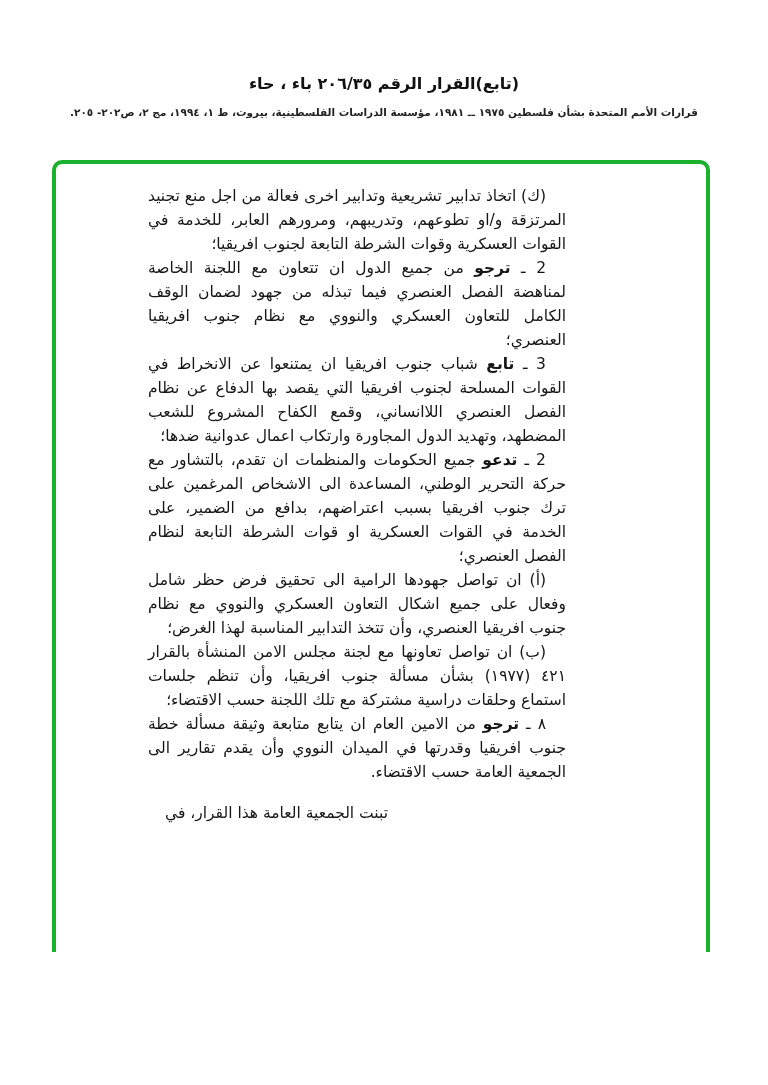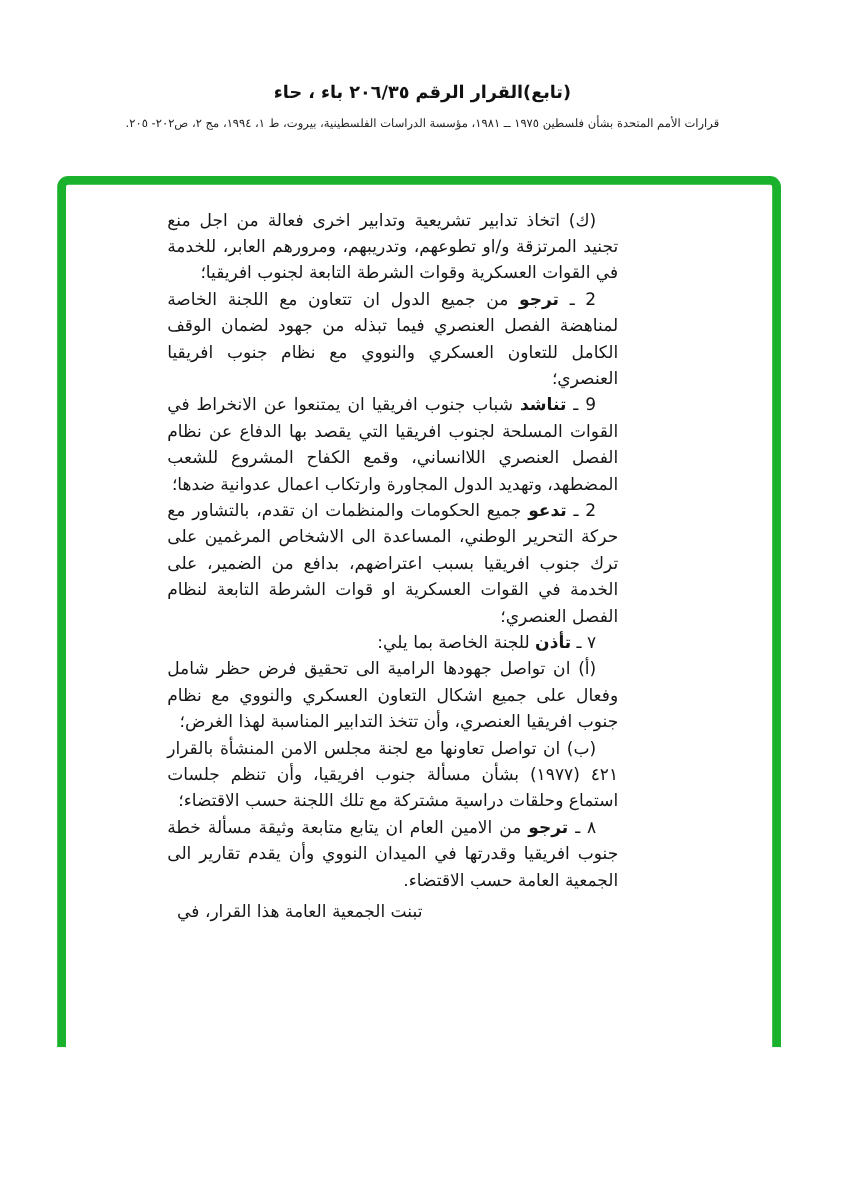--- a/index.html
+++ b/index.html
@@ -16,46 +16,46 @@
     text-align:center;
     direction:rtl;
     font-size:16px;font-weight:bold;
     color:#111;
     letter-spacing:.2px;
   }
   .citation{
     position:absolute;top:106px;left:6px;right:6px;
     text-align:center;
     direction:rtl;
-    font-size:10.5px;font-weight:normal;
+    font-size:10.5px;font-weight:bold;
     color:#222;
     white-space:nowrap;
   }
   .green-box{
     position:absolute;left:52px;top:160px;
     width:658px;height:844px;
-    border:8px solid #fca5a5;
+    border:4px solid #fca5a5;
     border-radius:10px;
     box-sizing:border-box;
   }
   .box-content{
     position:absolute;top:20px;right:140px;left:92px;
     direction:rtl;
   }
   .para{
     margin:0;
     font-size:15.5px;
     line-height:24px;
     text-align:justify;
     text-indent:20px;
     color:#161616;
   }
   .para .b{font-weight:bold;}
   .closing{
-    margin:4px 178px 0 0;
+    margin:16px 178px 0 0;
     font-size:15.5px;
     line-height:26px;
     text-align:right;
     color:#161616;
   }
   .page-number{
     position:absolute;top:1030px;left:0;right:0;
     text-align:center;
     font-size:14px;font-weight:bold;
     color:#111;
@@ -68,23 +68,22 @@
 
   <div class="doc-title">(تابع)القرار الرقم ٢٠٦/٣٥ باء ، حاء</div>
 
   <div class="citation">قرارات الأمم المتحدة بشأن فلسطين ١٩٧٥ ــ ١٩٨١، مؤسسة الدراسات الفلسطينية، بيروت، ط ١، ١٩٩٤، مج ٢، ص٢٠٢- ٢٠٥.</div>
 
   <div class="green-box" style="border-color: rgb(26, 178, 44);">
     <div class="box-content">
 
       <p class="para"><span>(ك) اتخاذ تدابير تشريعية وتدابير اخرى فعالة من اجل منع تجنيد المرتزقة و/او تطوعهم، وتدريبهم، ومرورهم العابر، للخدمة في القوات العسكرية وقوات الشرطة التابعة لجنوب افريقيا؛</span></p>
         <p class="para"><span>2 ـ </span><span class="b">ترجو</span><span> من جميع الدول ان تتعاون مع اللجنة الخاصة لمناهضة الفصل العنصري فيما تبذله من جهود لضمان الوقف الكامل للتعاون العسكري والنووي مع نظام جنوب افريقيا العنصري؛</span></p>
-        <p class="para"><span>9 ـ </span><span class="b">تناشد</span><span> شباب جنوب افريقيا ان يمتنعوا عن الانخراط في القوات المسلحة لجنوب افريقيا التي يقصد بها الدفاع عن نظام الفصل العنصري اللاانساني، وقمع الكفاح المشروع للشعب المضطهد، وتهديد الدول المجاورة وارتكاب اعمال عدوانية ضدها؛</span></p>
+        <p class="para"><span>3 ـ </span><span class="b">تابع</span><span> شباب جنوب افريقيا ان يمتنعوا عن الانخراط في القوات المسلحة لجنوب افريقيا التي يقصد بها الدفاع عن نظام الفصل العنصري اللاانساني، وقمع الكفاح المشروع للشعب المضطهد، وتهديد الدول المجاورة وارتكاب اعمال عدوانية ضدها؛</span></p>
         <p class="para"><span>2 ـ </span><span class="b">تدعو</span><span> جميع الحكومات والمنظمات ان تقدم، بالتشاور مع حركة التحرير الوطني، المساعدة الى الاشخاص المرغمين على ترك جنوب افريقيا بسبب اعتراضهم، بدافع من الضمير، على الخدمة في القوات العسكرية او قوات الشرطة التابعة لنظام الفصل العنصري؛</span></p>
-        <p class="para"><span>٧ ـ </span><span class="b">تأذن</span><span> للجنة الخاصة بما يلي:</span></p>
         <p class="para"><span>(أ) ان تواصل جهودها الرامية الى تحقيق فرض حظر شامل وفعال على جميع اشكال التعاون العسكري والنووي مع نظام جنوب افريقيا العنصري، وأن تتخذ التدابير المناسبة لهذا الغرض؛</span></p>
         <p class="para"><span>(ب) ان تواصل تعاونها مع لجنة مجلس الامن المنشأة بالقرار ٤٢١ (١٩٧٧) بشأن مسألة جنوب افريقيا، وأن تنظم جلسات استماع وحلقات دراسية مشتركة مع تلك اللجنة حسب الاقتضاء؛</span></p>
         <p class="para"><span>٨ ـ </span><span class="b">ترجو</span><span> من الامين العام ان يتابع متابعة وثيقة مسألة خطة جنوب افريقيا وقدرتها في الميدان النووي وأن يقدم تقارير الى الجمعية العامة حسب الاقتضاء.</span></p>
         <div class="closing">تبنت الجمعية العامة هذا القرار، في</div>
     </div>
   </div>
 
   <div class="page-number">٤</div>
 
 </div>

